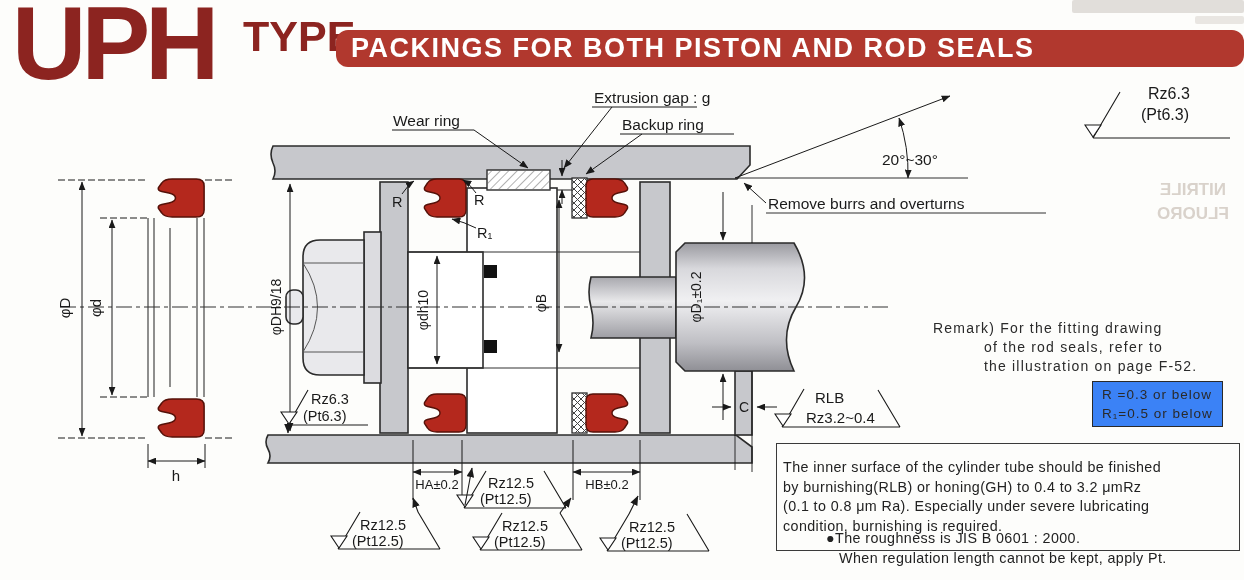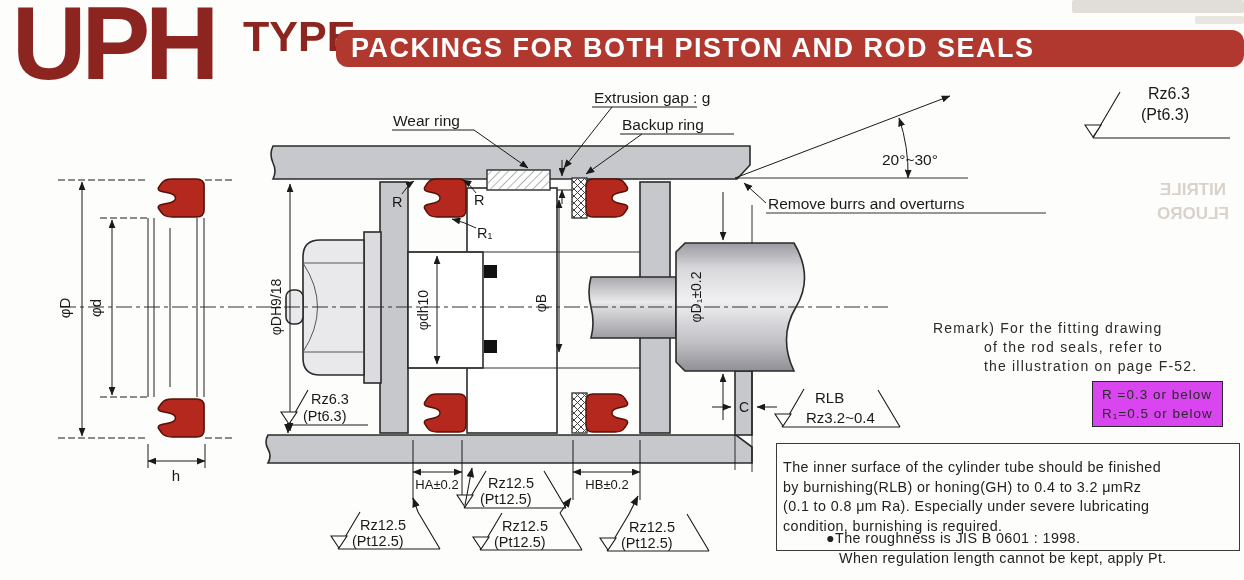--- a/index.html
+++ b/index.html
@@ -8,21 +8,21 @@
   .abs{position:absolute;}
   .uph-logo{left:12px;top:-10px;font-size:103px;font-weight:bold;letter-spacing:-5px;
             color:#8c2420;line-height:1.04;}
   .uph-type{left:243px;top:12px;font-size:43px;font-weight:bold;color:#8c2420;letter-spacing:0px;}
   .banner{left:336px;top:30px;width:908px;height:37px;background:#b1382e;border-radius:12px;}
   .banner span{display:block;line-height:37px;padding-left:15px;font-size:27px;font-weight:bold;
                color:#ffffff;letter-spacing:1.5px;white-space:nowrap;}
   .remark{left:933px;top:319px;font-size:14px;line-height:19px;letter-spacing:1.2px;
           white-space:pre;color:#2a2a2a;}
   .rbox{left:1092px;top:381px;border:1.4px solid #2a2a2a;padding:3px 9px;font-size:13.5px;
-        line-height:19px;letter-spacing:1px;white-space:pre;background:#d946ef;color:#2a2a2a;}
+        line-height:19px;letter-spacing:1px;white-space:pre;background:#3b82f6;color:#2a2a2a;}
   .surfbox{left:776px;top:443px;width:450px;border:1.4px solid #3a3a3a;padding:14px 6px;
            font-size:14.3px;line-height:19.5px;letter-spacing:.4px;white-space:pre;color:#222;}
   .bullet{left:826px;top:529px;font-size:14.3px;line-height:19.5px;letter-spacing:.4px;
           white-space:pre;color:#222;}
   .ghost{left:1143px;top:178px;width:100px;transform:scaleX(-1);color:#d9d2cb;font-weight:bold;
          font-size:17px;line-height:24px;text-align:center;white-space:pre;}
   .smudge1{left:1072px;top:0;width:172px;height:13px;background:#cbc5bf;opacity:.55;border-radius:2px;}
   .smudge2{left:1195px;top:16px;width:49px;height:8px;background:#d6d0c9;opacity:.5;border-radius:2px;}
   svg{position:absolute;left:0;top:0;}
   svg text{fill:#1a1a1a;font-family:"Liberation Sans","DejaVu Sans",sans-serif;}
@@ -252,14 +252,14 @@
 
 <div class="abs remark">Remark) For the fitting drawing
           of the rod seals, refer to
           the illustration on page F-52.</div>
 <div class="abs rbox">R =0.3 or below
 R₁=0.5 or below</div>
 <div class="abs surfbox">The inner surface of the cylinder tube should be finished
 by burnishing(RLB) or honing(GH) to 0.4 to 3.2 μmRz
 (0.1 to 0.8 μm Ra). Especially under severe lubricating
 condition, burnishing is required.</div>
-<div class="abs bullet">●The roughness is JIS B 0601 : 1998.
+<div class="abs bullet">●The roughness is JIS B 0601 : 2000.
    When regulation length cannot be kept, apply Pt.</div>
 
 </body></html>

